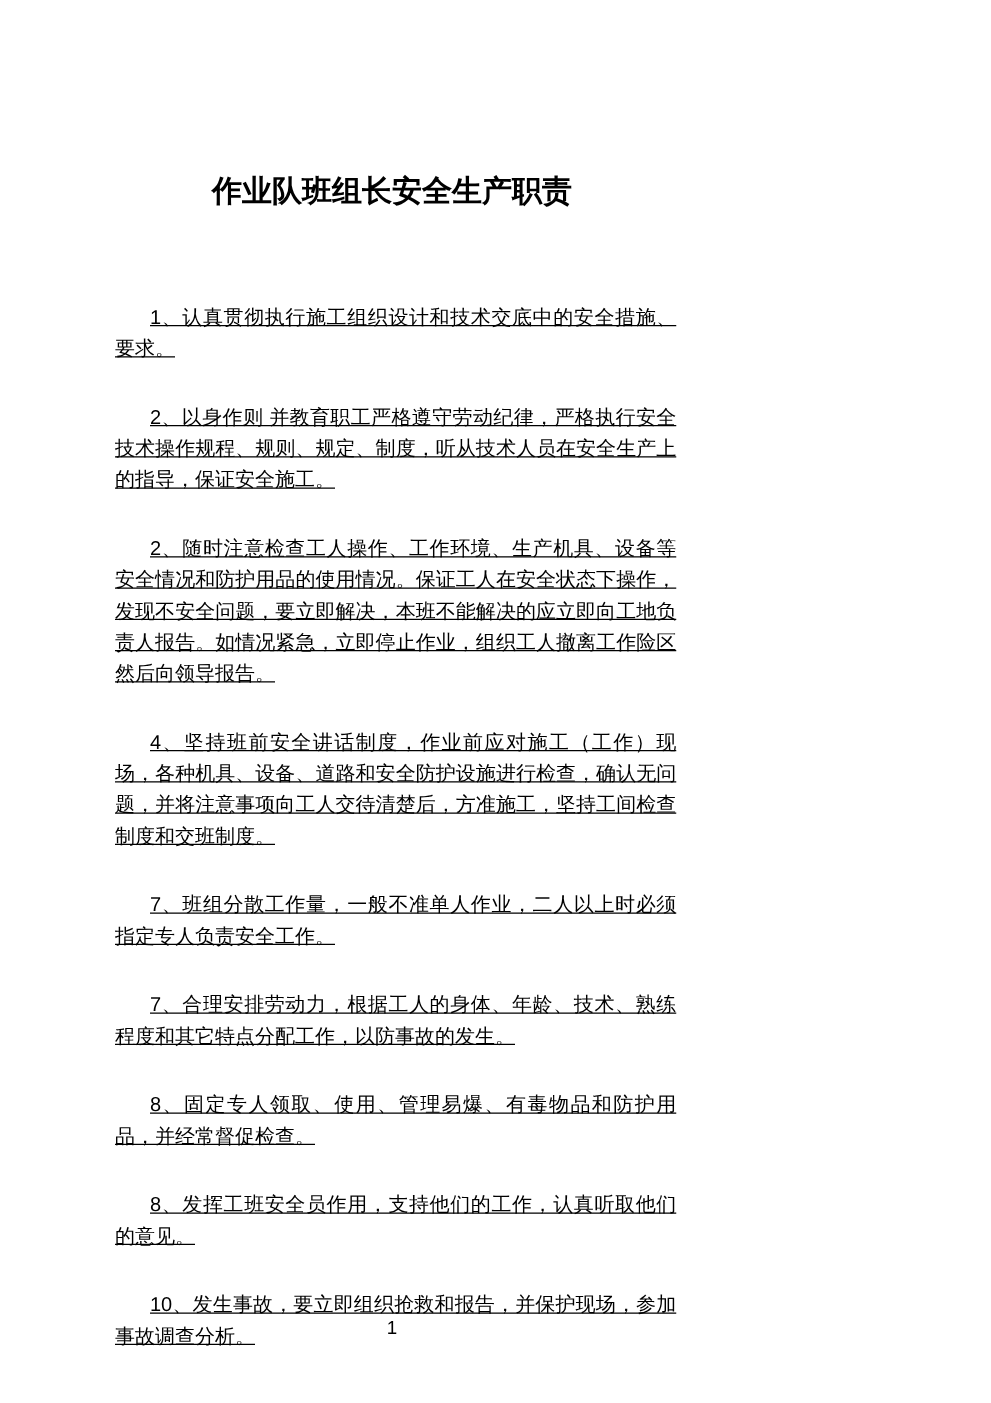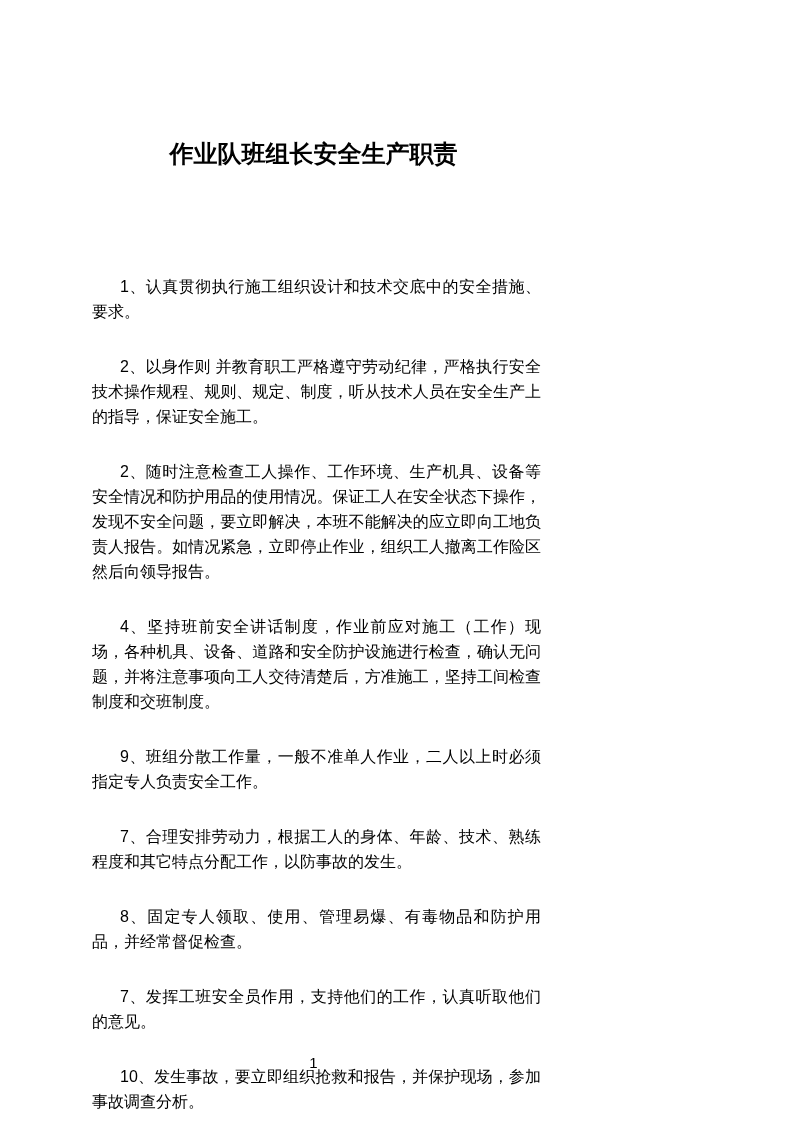--- a/index.html
+++ b/index.html
@@ -23,21 +23,22 @@
     .doc-title {
       margin: 0;
       padding-top: 140px;
       font-size: 24px;
       line-height: 28px;
       font-weight: bold;
       text-align: center;
       color: #000000;
     }
     .content {
-      margin: 106px 86px 0 92px;
+      margin: 74px 86px 0 92px;
+      text-decoration: underline;
     }
     .para {
       margin: 0 0 30px 0;
       font-size: 16px;
       line-height: 25px;
       text-align: justify;
       text-indent: 28px;
       color: #000000;
     }
     .page-footer {
@@ -56,22 +57,22 @@
 
 <div class="page">
 
   <h1 class="doc-title">作业队班组长安全生产职责</h1>
 
   <div class="content">
     <p class="para">1、认真贯彻执行施工组织设计和技术交底中的安全措施、要求。</p>
     <p class="para">2、以身作则 并教育职工严格遵守劳动纪律，严格执行安全技术操作规程、规则、规定、制度，听从技术人员在安全生产上的指导，保证安全施工。</p>
     <p class="para">2、随时注意检查工人操作、工作环境、生产机具、设备等安全情况和防护用品的使用情况。保证工人在安全状态下操作，发现不安全问题，要立即解决，本班不能解决的应立即向工地负责人报告。如情况紧急，立即停止作业，组织工人撤离工作险区然后向领导报告。</p>
     <p class="para">4、坚持班前安全讲话制度，作业前应对施工（工作）现场，各种机具、设备、道路和安全防护设施进行检查，确认无问题，并将注意事项向工人交待清楚后，方准施工，坚持工间检查制度和交班制度。</p>
-    <p class="para">9、班组分散工作量，一般不准单人作业，二人以上时必须指定专人负责安全工作。</p>
+    <p class="para">7、班组分散工作量，一般不准单人作业，二人以上时必须指定专人负责安全工作。</p>
     <p class="para">7、合理安排劳动力，根据工人的身体、年龄、技术、熟练程度和其它特点分配工作，以防事故的发生。</p>
     <p class="para">8、固定专人领取、使用、管理易爆、有毒物品和防护用品，并经常督促检查。</p>
-    <p class="para">7、发挥工班安全员作用，支持他们的工作，认真听取他们的意见。</p>
+    <p class="para">8、发挥工班安全员作用，支持他们的工作，认真听取他们的意见。</p>
     <p class="para">10、发生事故，要立即组织抢救和报告，并保护现场，参加事故调查分析。</p>
   </div>
 
   <div class="page-footer">1</div>
 
 </div>
 
 </body></html>

